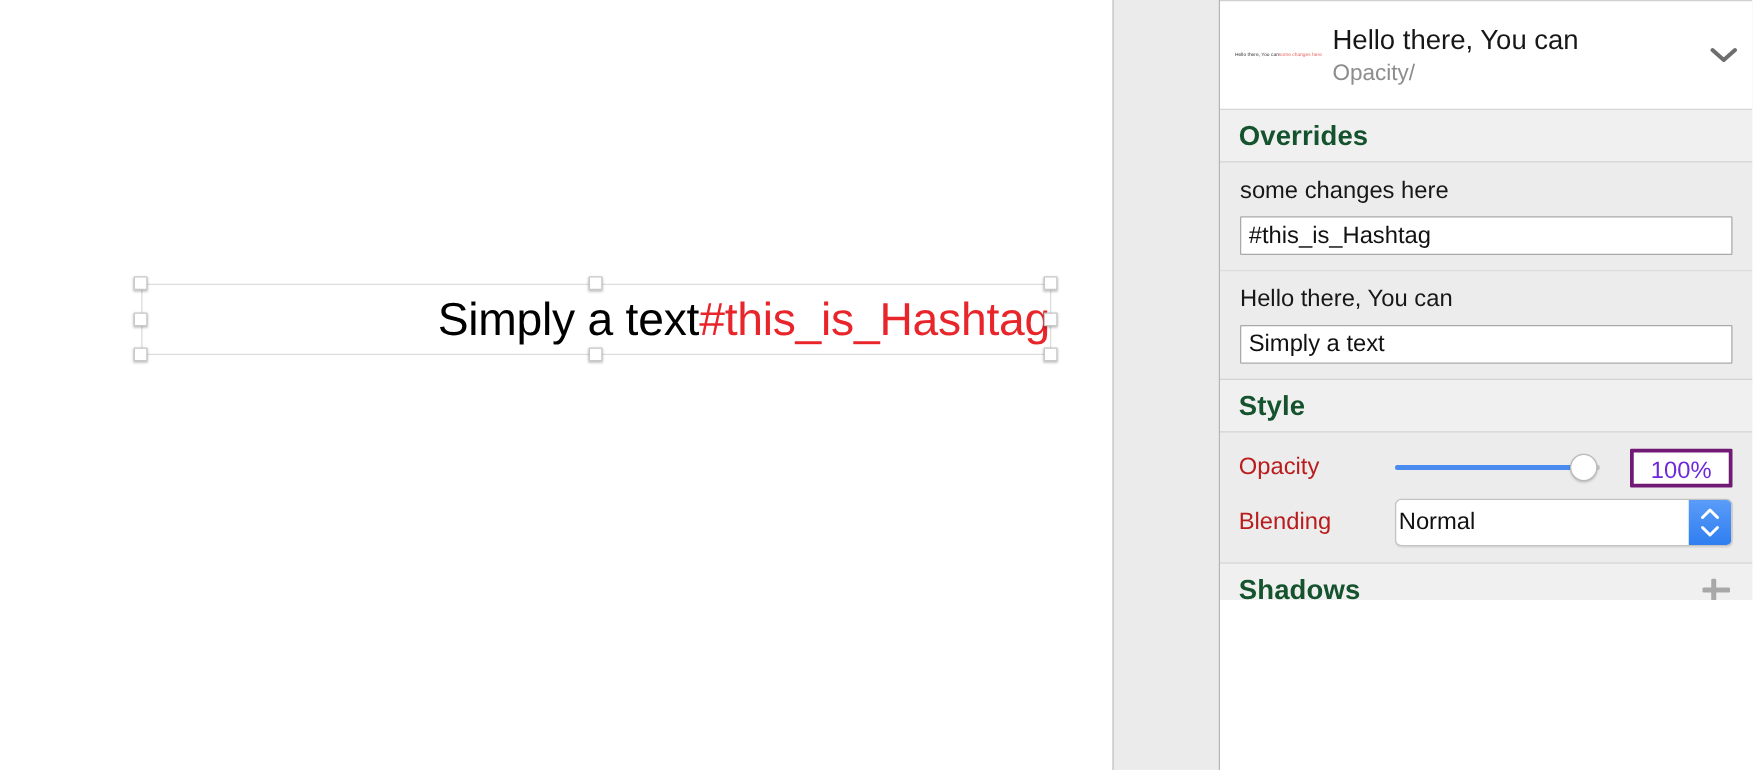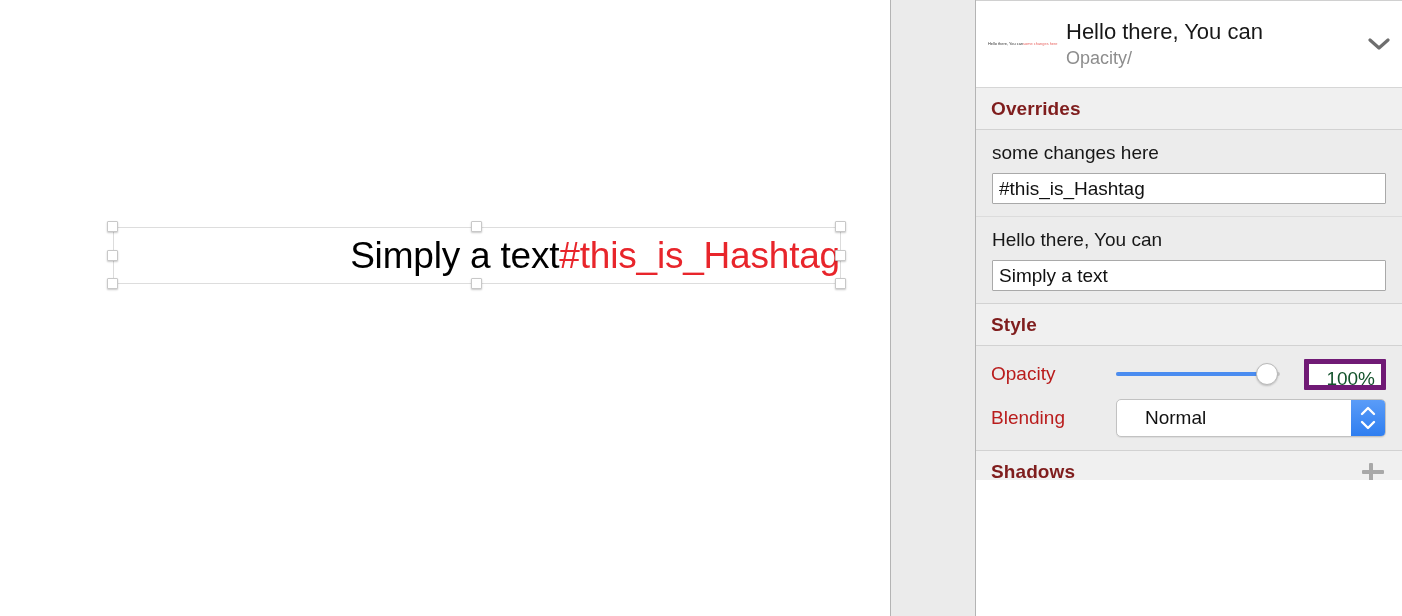--- a/index.html
+++ b/index.html
@@ -199,23 +199,23 @@
   .section-header {
     position: relative;
     height: 41px;
     background: #f0f0f0;
     border-bottom: 1px solid #d2d2d2;
     display: flex;
     align-items: center;
     padding: 0 12px 0 15px;
   }
   .section-header .title {
-    font-size: 19px;
+    font-size: 22px;
     font-weight: bold;
-    color: #7f1d1d;
+    color: #14532d;
     letter-spacing: 0.1px;
   }
   .section-header .spacer { flex: 1 1 auto; }
 
   .plus-btn {
     width: 26px;
     height: 26px;
     position: relative;
     margin-right: 4px;
   }
@@ -324,47 +324,47 @@
     box-sizing: border-box;
     box-shadow: 0 1px 2px rgba(0,0,0,0.2);
   }
 
   .num-field {
     flex: 0 0 82px;
     width: 82px;
     height: 31px;
     box-sizing: border-box;
     background: #ffffff;
-    border: 5px solid #701a75;
+    border: 3px solid #701a75;
     border-radius: 1px;
     font-size: 19px;
-    color: #14532d;
+    color: #6d28d9;
     line-height: 29px;
     padding: 0 6px;
-    text-align: right;
+    text-align: center;
   }
 
   
   .popup {
     flex: 1 1 auto;
     position: relative;
     height: 38px;
     background: #ffffff;
     border: 1px solid #c2c2c2;
     border-radius: 5px;
     box-sizing: border-box;
     box-shadow: 0 1px 1px rgba(0,0,0,0.07);
     display: flex;
     align-items: center;
     overflow: hidden;
   }
   .popup .popup-value {
     font-size: 19px;
     color: #111111;
-    padding-left: 28px;
+    padding-left: 2px;
     flex: 1 1 auto;
     white-space: nowrap;
   }
   .popup .stepper {
     width: 34px;
     height: 100%;
     flex: 0 0 34px;
     background: linear-gradient(to bottom, #5a9cf8, #2f7ef0);
     display: flex;
     flex-direction: column;

